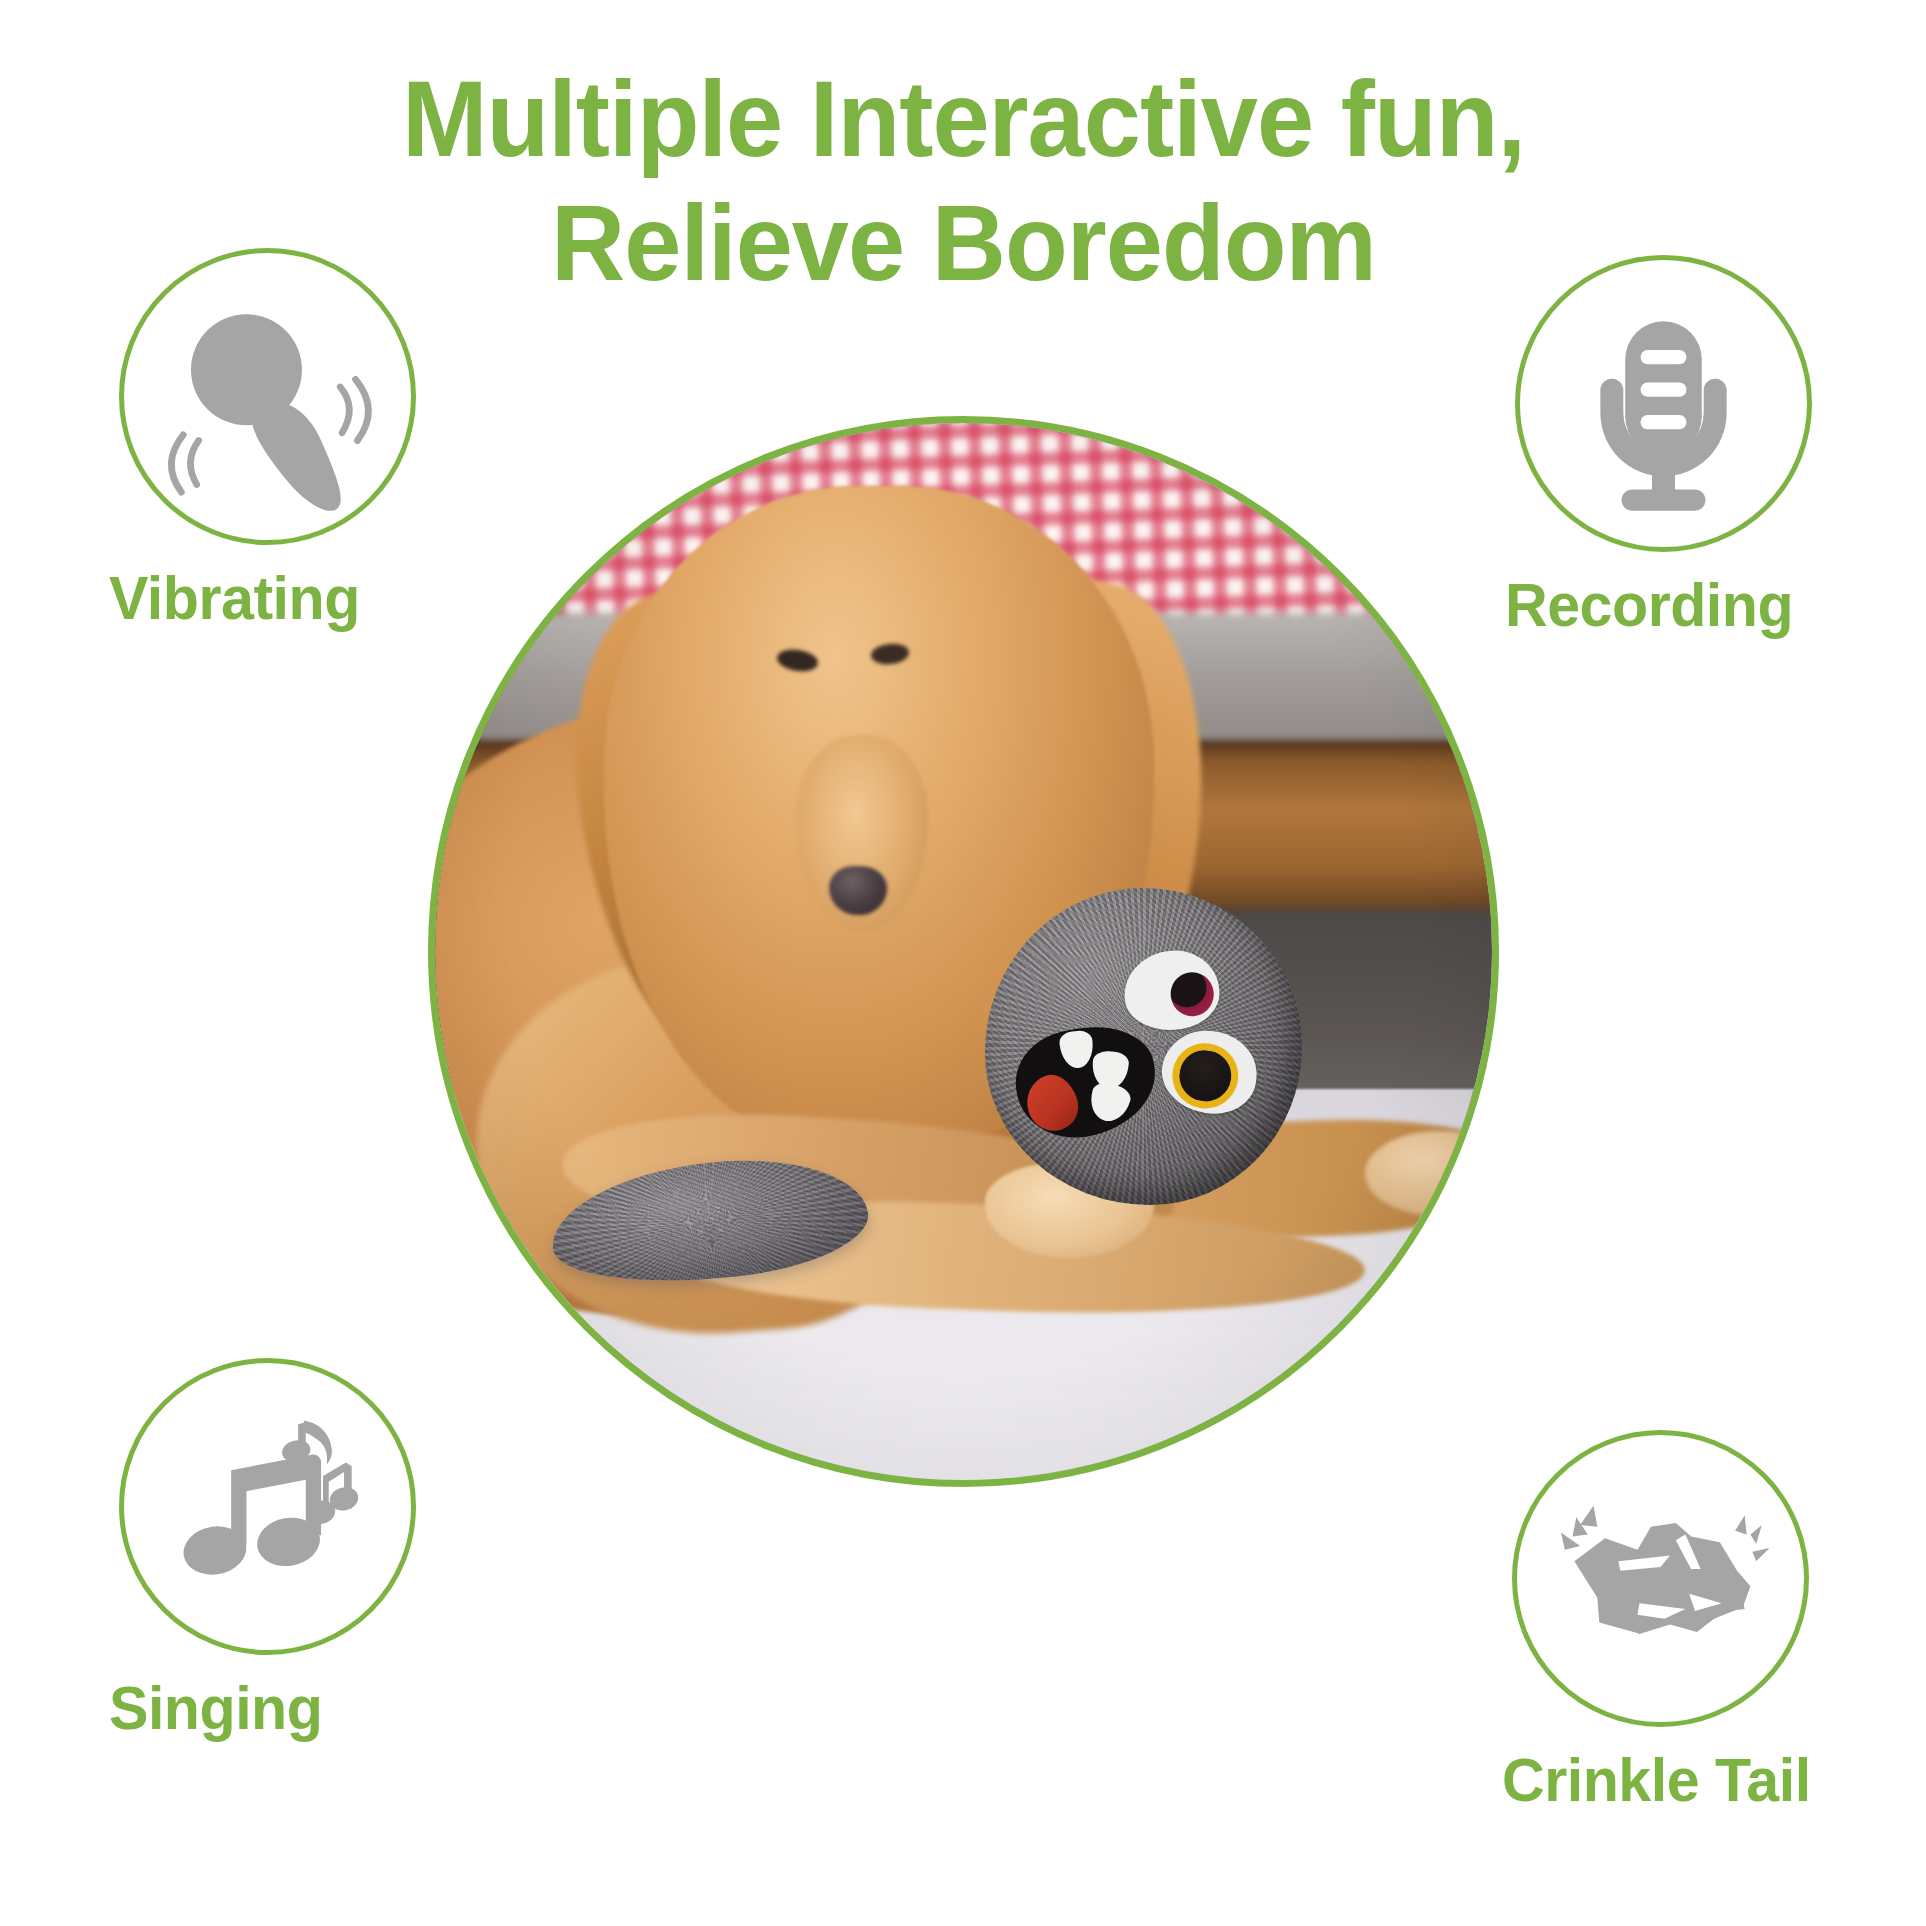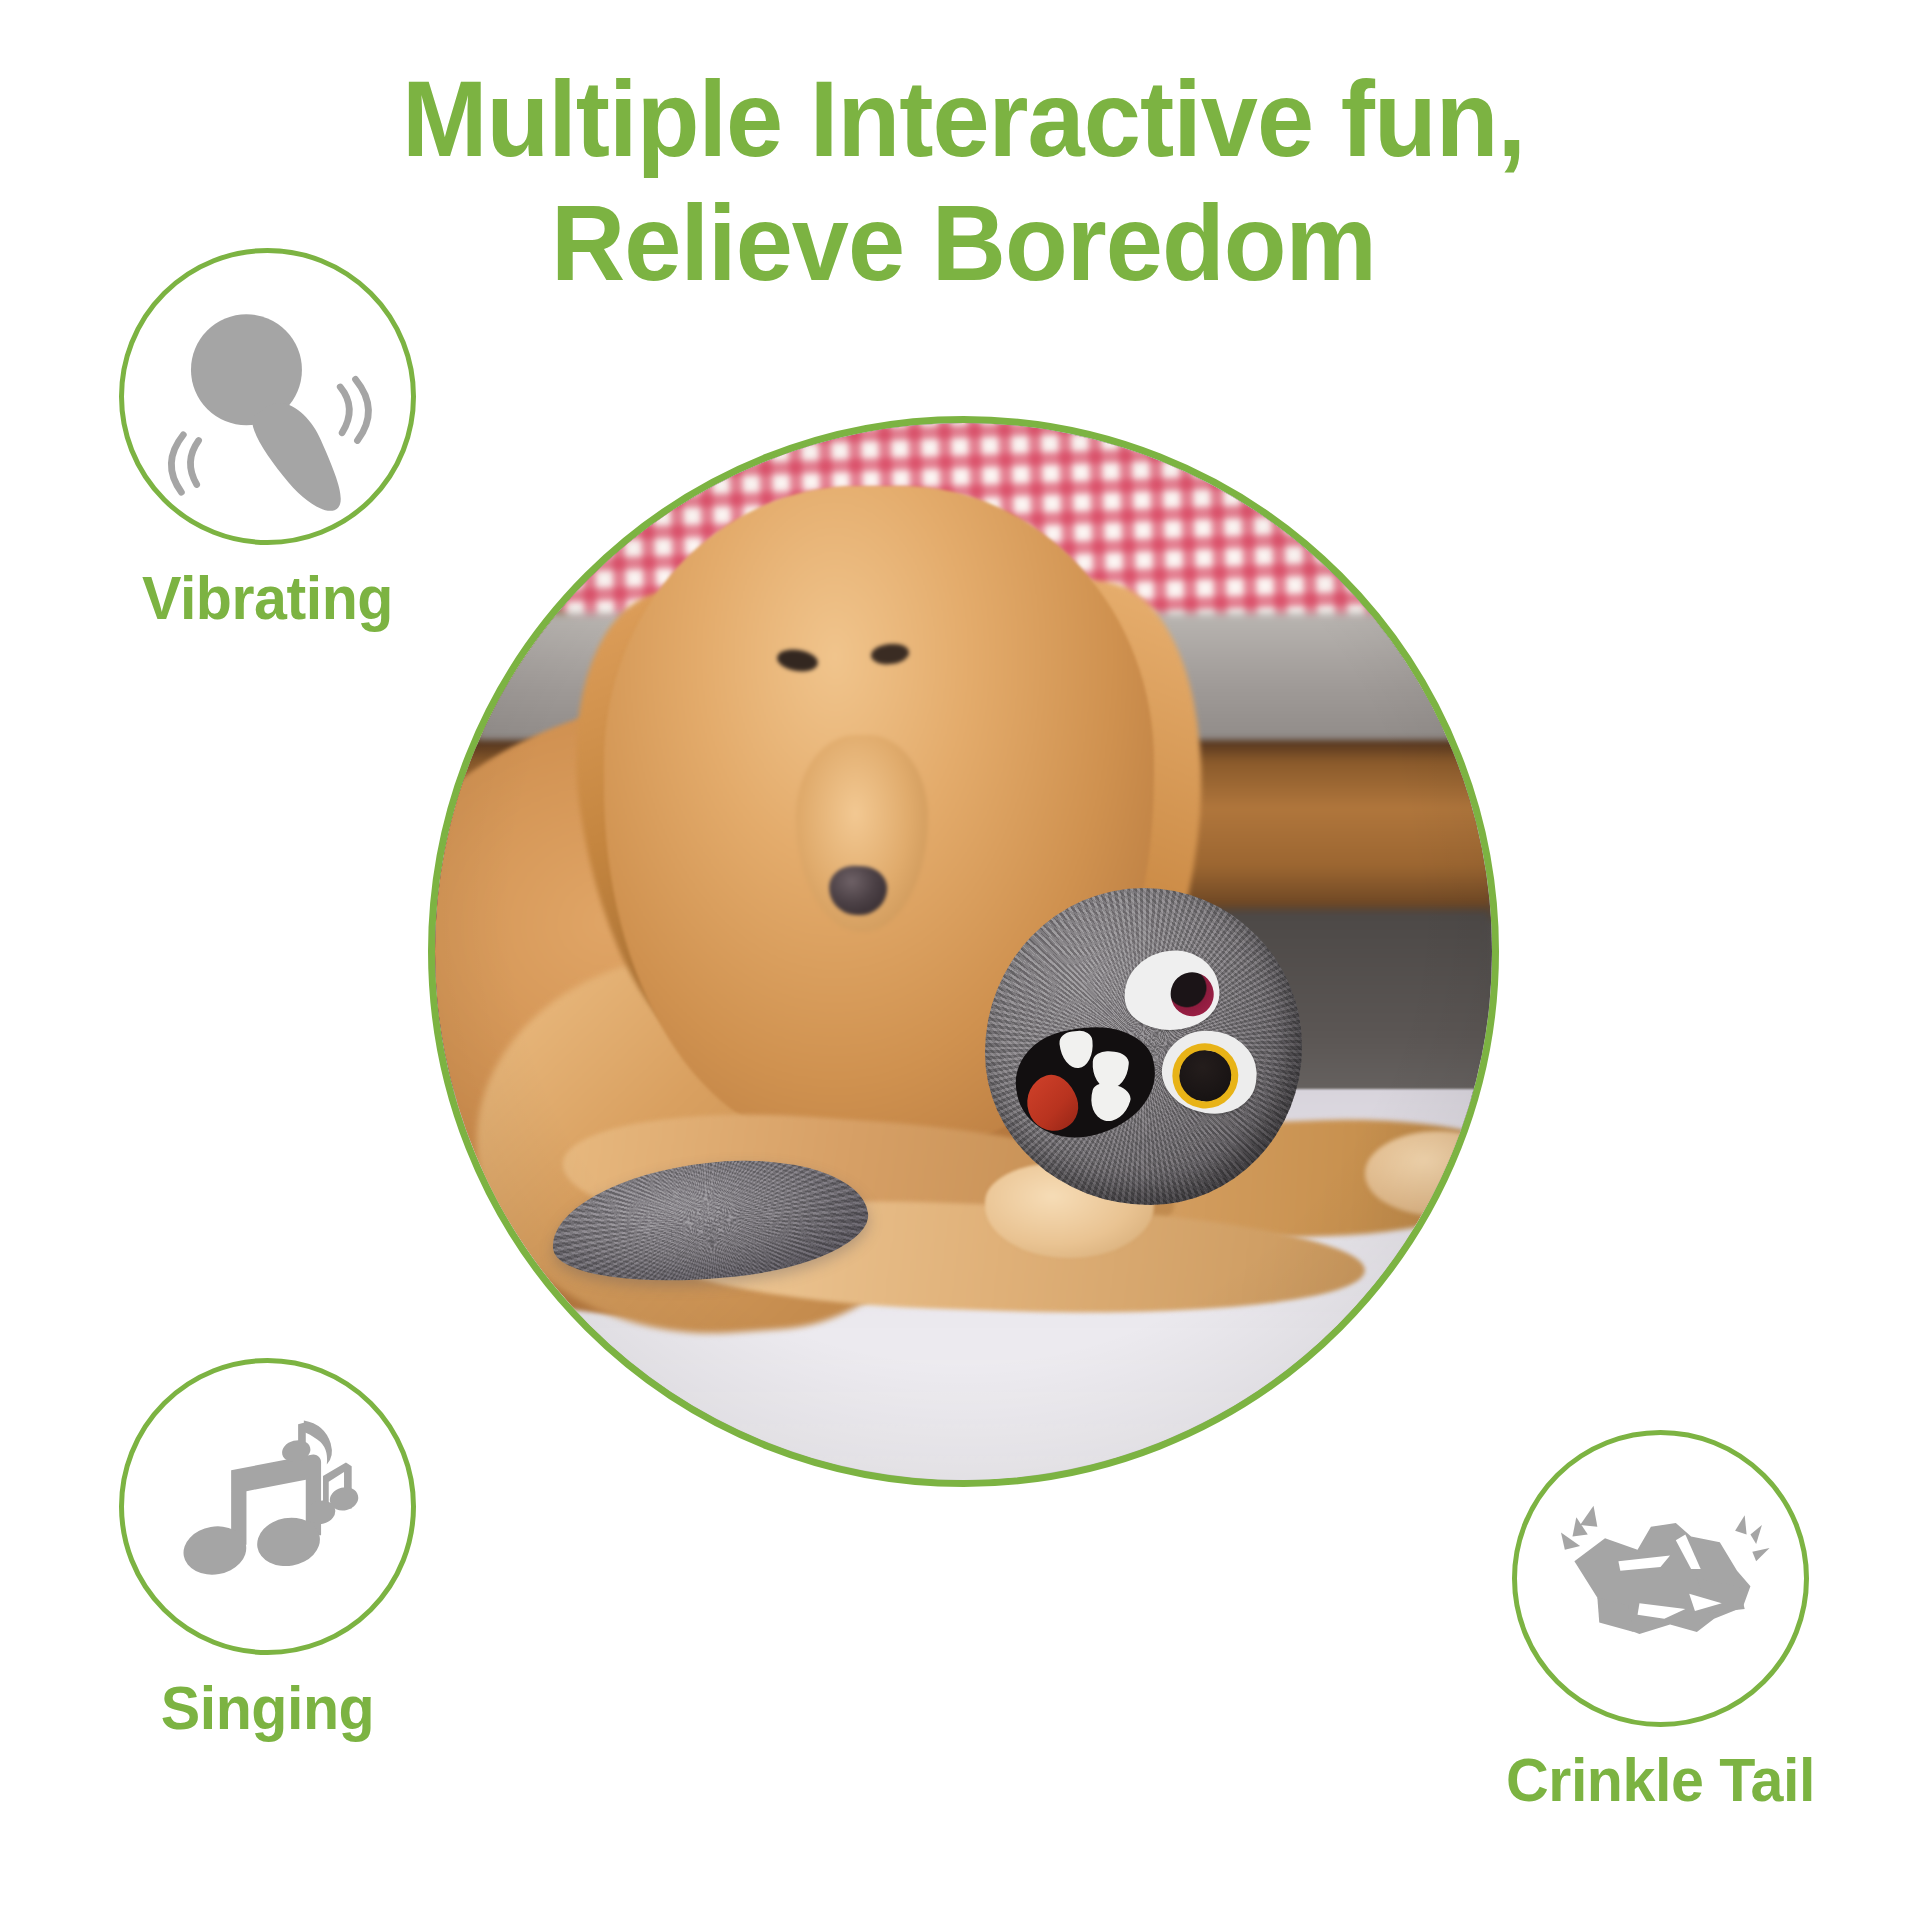--- a/index.html
+++ b/index.html
@@ -34,21 +34,21 @@
     letter-spacing: -1px;
     transform: scaleX(0.96);
     transform-origin: center top;
   }
   .headline .ln { display: block; white-space: nowrap; }
 
   
   .feature {
     position: absolute;
     width: 327px;
-    text-align: center;
+    text-align: left;
   }
   .feature .ring {
     position: relative;
     width: 297px;
     height: 297px;
     margin: 0 auto;
     border: 5px solid #7CB342;
     border-radius: 50%;
     background: #ffffff;
   }
@@ -353,20 +353,38 @@
           <path d="M226 140 q18 22 2 48"></path>
           <path d="M242 132 q26 32 2 64"></path>
           <path d="M78 196 q-16 22 -2 46"></path>
           <path d="M62 190 q-24 30 -2 60"></path>
         </g>
       </svg>
     </div>
     <div class="flabel">Vibrating</div>
   </div>
 
+  <div class="feature" id="feat-tr">
+    <div class="ring">
+      <svg viewBox="0 0 300 300">
+        <g fill="#A5A5A5">
+          <rect x="110" y="64" width="80" height="140" rx="40"></rect>
+          <path d="M84 136 v24 a66 66 0 0 0 132 0 v-24 a12 12 0 0 0 -24 0 v24 a42 42 0 0 1 -84 0 v-24 a12 12 0 0 0 -24 0 z"></path>
+          <rect x="138" y="218" width="24" height="26" rx="4"></rect>
+          <rect x="106" y="240" width="88" height="22" rx="11"></rect>
+        </g>
+        <g fill="#ffffff">
+          <rect x="126" y="94" width="48" height="15" rx="7.5"></rect>
+          <rect x="126" y="128" width="48" height="15" rx="7.5"></rect>
+          <rect x="126" y="162" width="48" height="15" rx="7.5"></rect>
+        </g>
+      </svg>
+    </div>
+    <div class="flabel">Recording</div>
+  </div>
 
   <div class="feature" id="feat-bl">
     <div class="ring">
       <svg viewBox="0 0 300 300">
         <g fill="#A5A5A5">
 
           <path d="M112 112 L196 96 a8 8 0 0 1 10 8 L206 180 L190 180 L190 122 L128 134 L128 190 L112 190 Z"></path>
           <ellipse cx="95" cy="196" rx="33" ry="25" transform="rotate(-10 95 196)"></ellipse>
           <ellipse cx="172" cy="187" rx="33" ry="25" transform="rotate(-10 172 187)"></ellipse>
 

